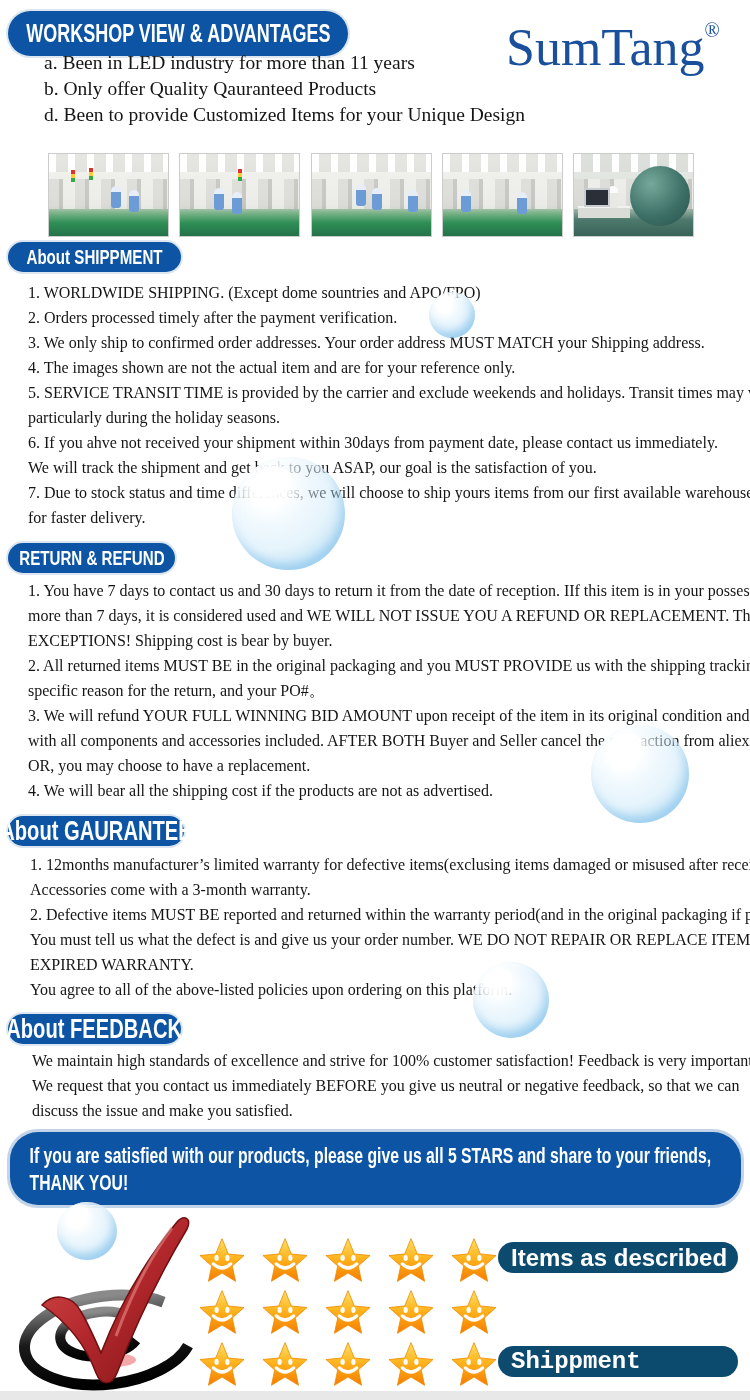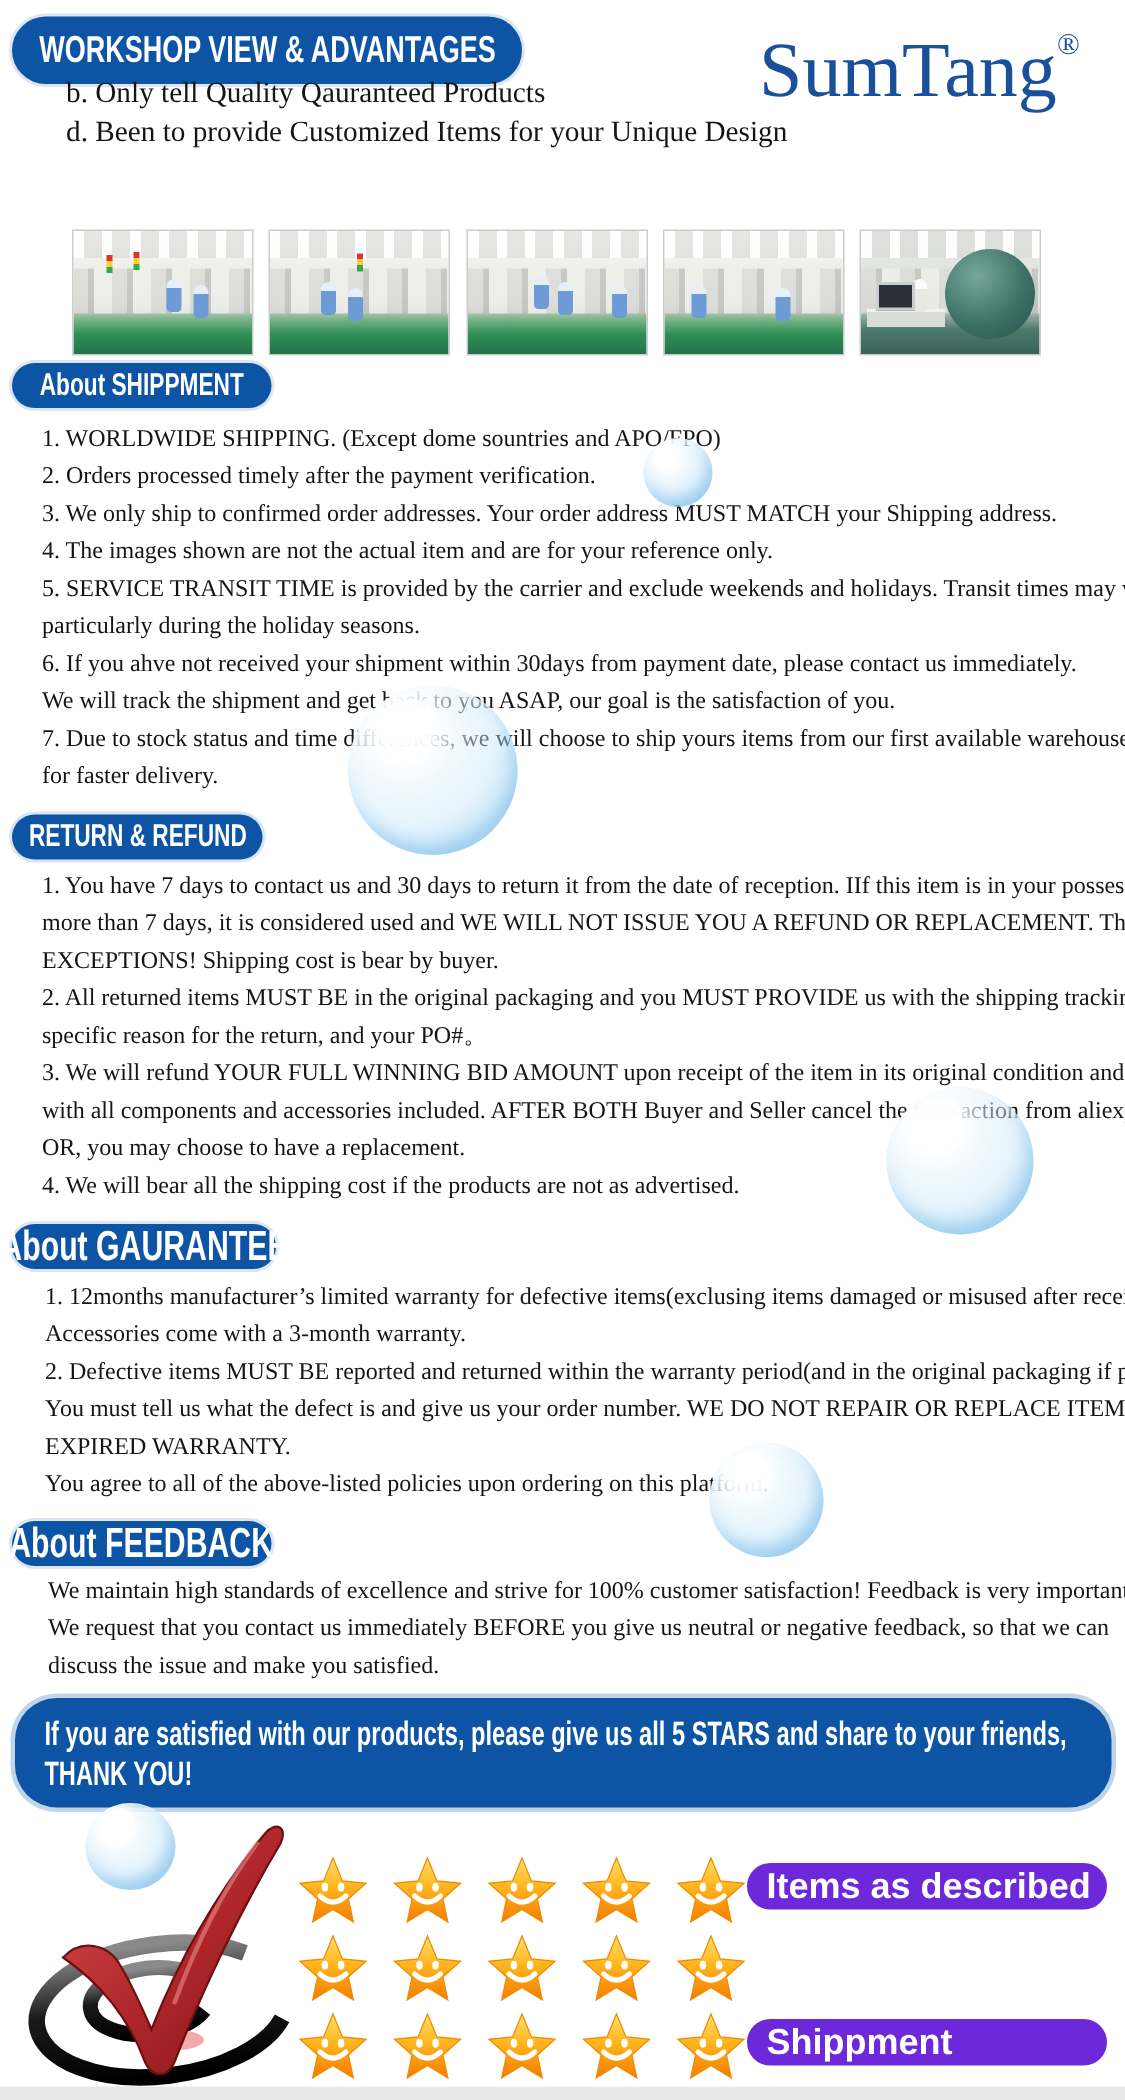--- a/index.html
+++ b/index.html
@@ -75,43 +75,44 @@
     color:#ffffff;font-family:"Liberation Sans",sans-serif;font-weight:bold;font-size:22.5px;
     padding:10px 0 0 0;box-sizing:border-box;box-shadow:0 0 0 3px rgba(13,85,164,.25);}
   #cta-banner .line{white-space:nowrap;transform:scaleX(.7);transform-origin:0 50%;line-height:27px;padding-left:28px;}
 
   
   #check-graphic{left:12px;top:1210px;width:195px;height:185px;z-index:2;}
   #rating-rows{left:197px;top:1236px;width:545px;}
   .rating-row{position:relative;height:52px;}
   .stars{position:absolute;left:0;top:1px;display:flex;gap:13px;}
   .stars svg{width:50px;height:48px;display:block;}
-  .rating-pill{position:absolute;left:301px;top:6px;height:31px;background:#6d28d9;border-radius:16px;
+  .rating-pill{position:absolute;left:301px;top:6px;height:31px;background:#0c4a6e;border-radius:16px;
     color:#ffffff;font-family:"Liberation Sans",sans-serif;font-weight:bold;font-size:24px;line-height:31px;
     padding-left:13px;box-sizing:border-box;white-space:nowrap;}
   .rating-row:nth-of-type(1) .rating-pill{width:240px;}
   .rating-row:nth-of-type(2) .rating-pill{width:193px;}
-  .rating-row:nth-of-type(3) .rating-pill{width:240px;}
+  .rating-row:nth-of-type(3) .rating-pill{width:240px;font-family:Liberation Mono, monospace;}
 
   #bottom-strip{left:0;top:1391px;width:750px;height:9px;background:#e8e8e8;}
 </style>
 </head>
 <body>
 
 <div id="workshop-banner" class="abs pill-banner">
   <span class="cond">WORKSHOP VIEW &amp; ADVANTAGES</span>
 </div>
 
 <div id="logo" class="abs">
   <span>SumTang</span><span class="reg">®</span>
 </div>
 
 <div id="advantages" class="abs">
 
-    <div>b. Only tell Quality Qauranteed Products</div>
+<div>a. Been in LED industry for more than 11 years</div>
+    <div>b. Only offer Quality Qauranteed Products</div>
     <div>d. Been to provide Customized Items for your Unique Design</div>
   </div>
 
 <div id="photos" class="abs">
   <div class="ph">
     <div class="sig" style="left:22px;top:16px;"></div>
     <div class="sig" style="left:40px;top:14px;"></div>
     <div class="wk" style="left:62px;top:32px;"></div>
     <div class="wk" style="left:80px;top:36px;"></div>
   </div>

